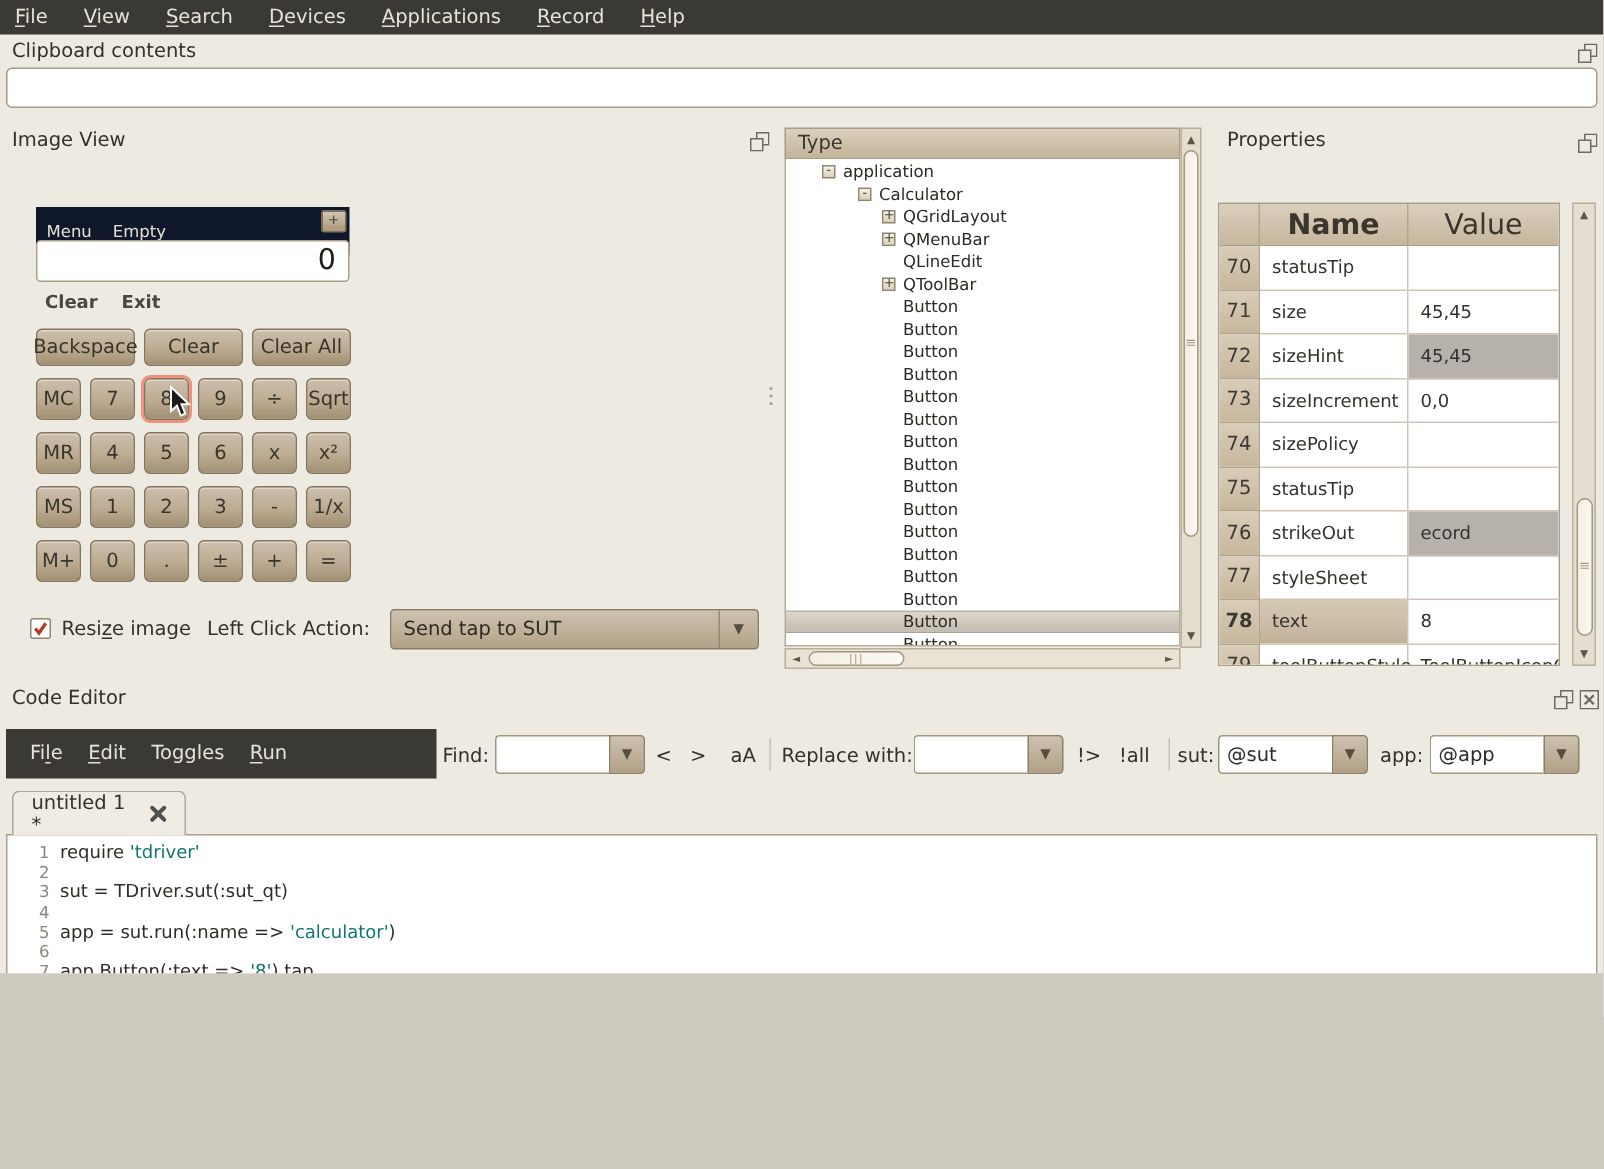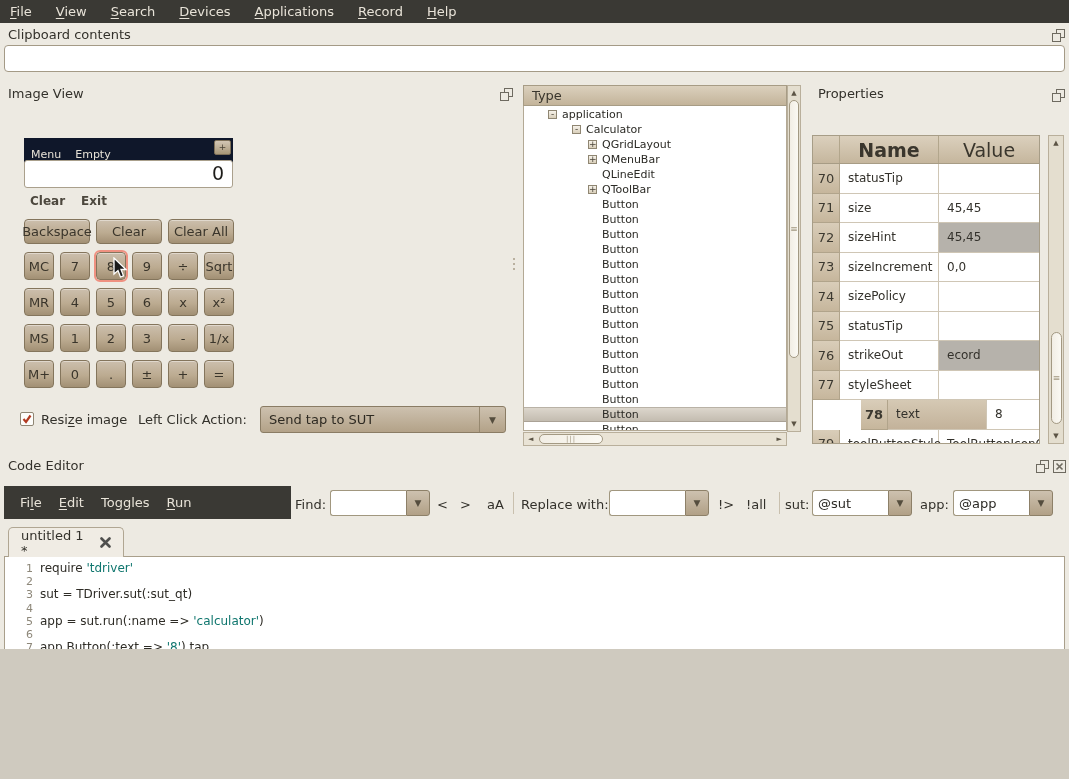--- a/index.html
+++ b/index.html
@@ -100,21 +100,21 @@
   #props-table{left:812px;top:135px;width:228px;height:309px;background:#fff;
     border:1px solid #a79d87;box-sizing:border-box;overflow:hidden;}
   #props-header{display:flex;height:28px;background:linear-gradient(#dbd0bd,#c5b69d);
     border-bottom:1px solid #a79c85;box-sizing:border-box;}
   #props-header .hc{display:flex;align-items:center;justify-content:center;
     border-right:1px solid #b2a68c;font-size:19px;color:#3a362d;box-sizing:border-box;}
   .prow{display:flex;height:29.5px;box-sizing:border-box;background:#fff;}
   .pnum{width:27px;flex:none;background:linear-gradient(#d9cdb9,#c6b69c);
     border-right:1px solid #b1a48b;border-bottom:1px solid #b1a48b;font-size:13px;
     display:flex;align-items:center;justify-content:center;color:#3c3930;box-sizing:border-box;}
-  .pnum.cur{font-weight:bold;margin-left:48px;}
+  .pnum.cur{font-weight:bold;}
   .pname{width:99px;flex:none;border-right:1px solid #cfc6b5;border-bottom:1px solid #cfc6b5;
     font-size:12px;display:flex;align-items:center;padding-left:8px;box-sizing:border-box;}
   .pvalue{flex:1;border-bottom:1px solid #cfc6b5;font-size:12px;display:flex;
     align-items:center;padding-left:8px;box-sizing:border-box;}
   .sel-gray{background:#b6b2ab;}
   .sel-tan{background:linear-gradient(#d5c9b4,#c3b29a);}
 
   
   #codeeditor-label{left:8px;top:458px;}
   #editor-menubar{left:4px;top:486px;width:287px;height:33px;background:#3a3934;

